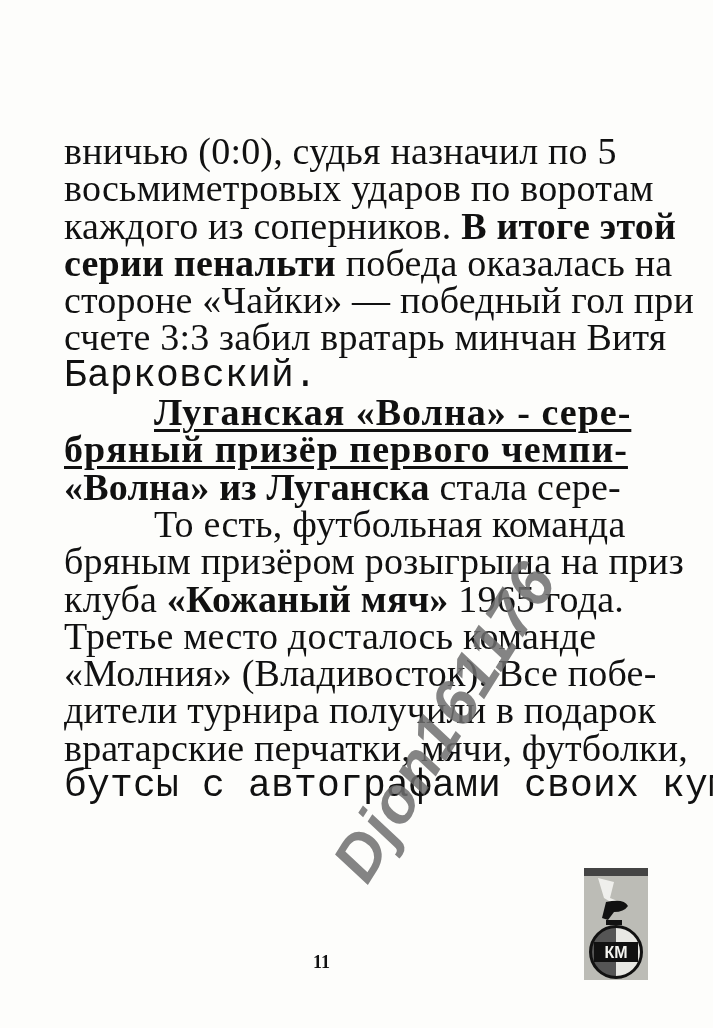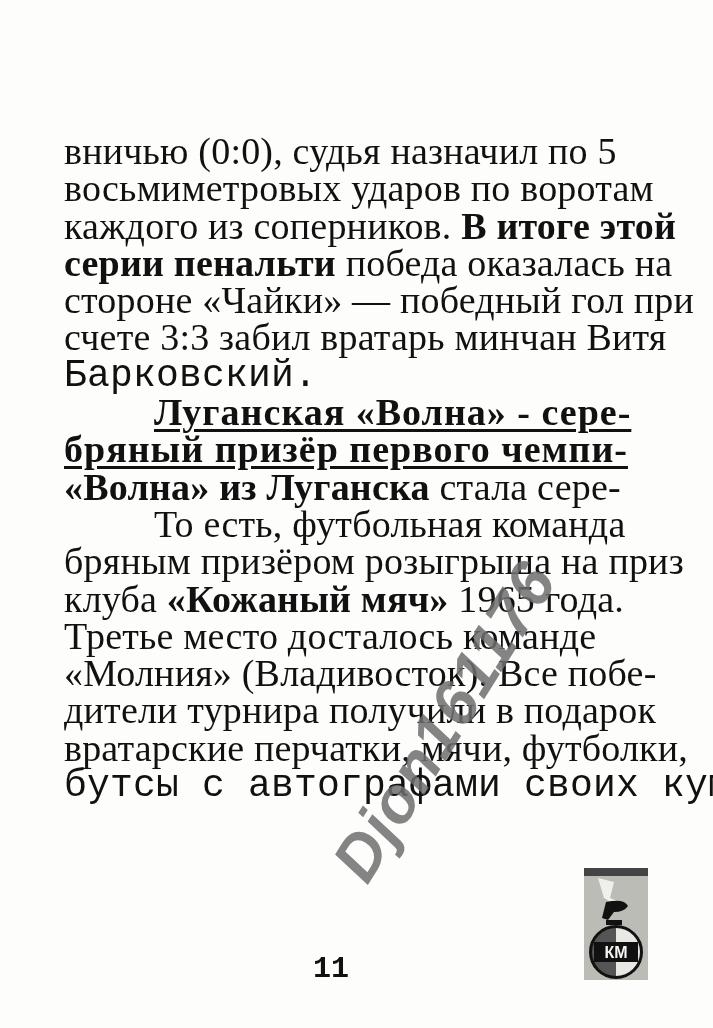--- a/index.html
+++ b/index.html
@@ -26,23 +26,23 @@
     .heading {
       font-weight: bold;
       text-decoration: underline;
       text-decoration-thickness: 3px;
       text-underline-offset: 4px;
       letter-spacing: 1px;
     }
     .page-number {
       position: absolute;
       left: 313px; top: 952px;
-      font-family: Liberation Mono, monospace;
+      font-family: Liberation Serif, serif;
       font-weight: bold;
-      font-size: 30px;
+      font-size: 18px;
       color: #111;
     }
     .logo {
       position: absolute;
       left: 584px; top: 868px;
       width: 64px; height: 112px;
       background: #a16207;
       overflow: hidden;
     }
     .watermark {

